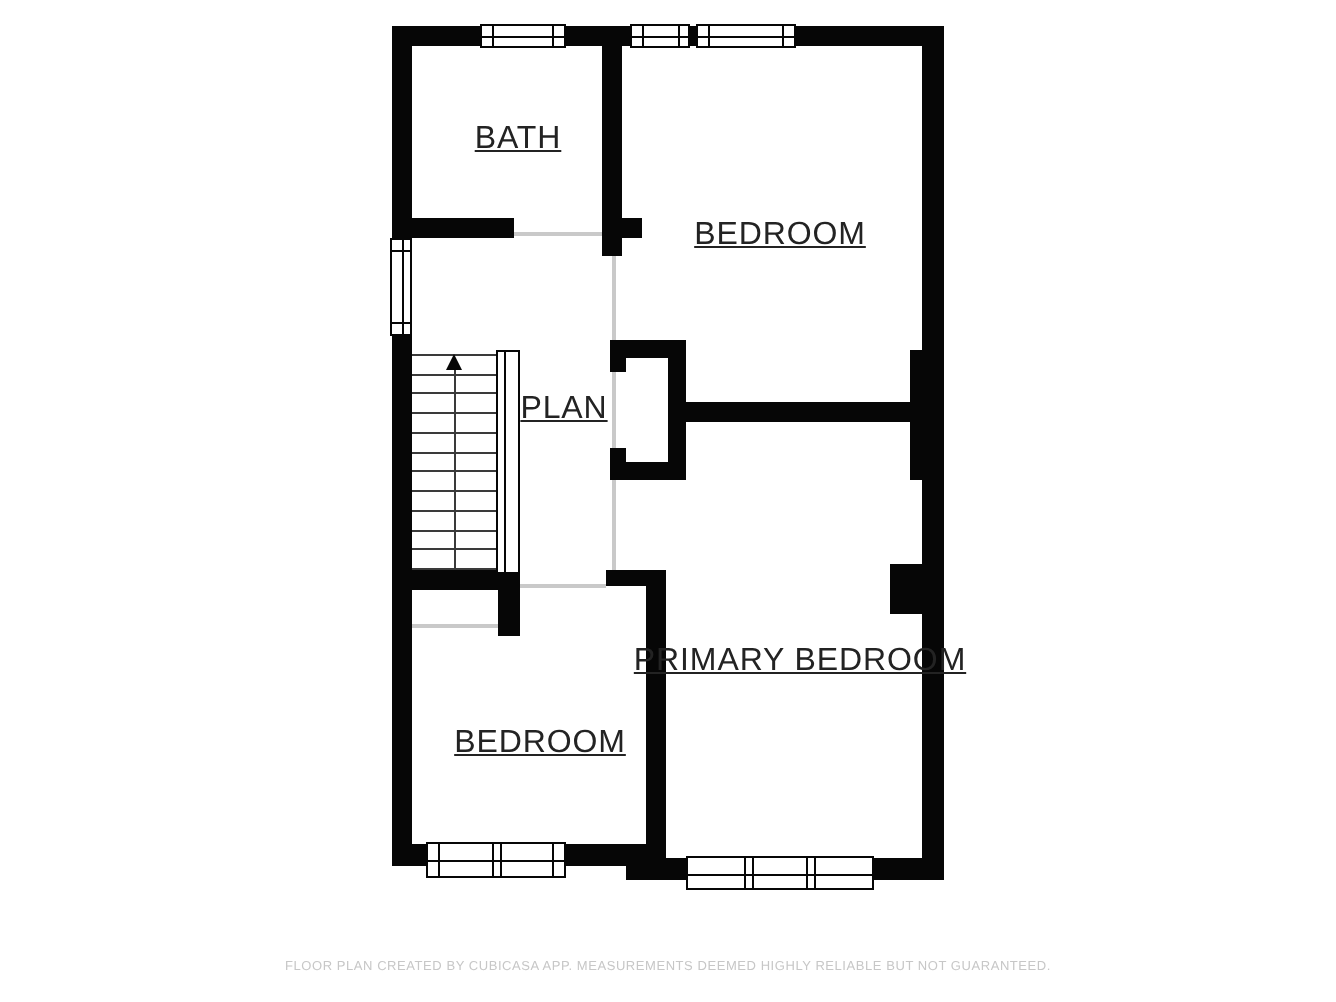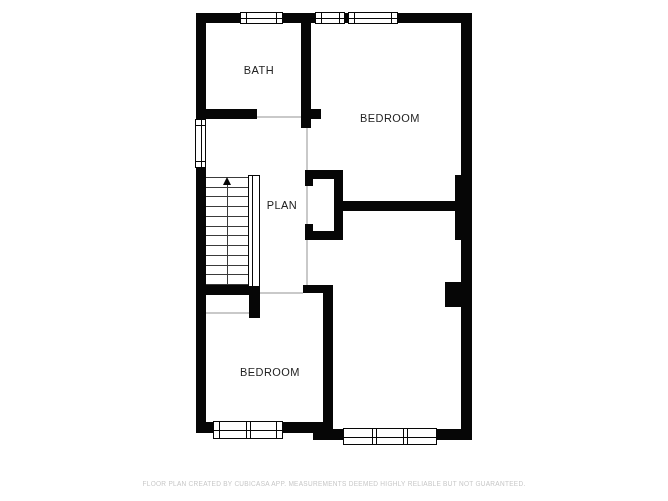--- a/index.html
+++ b/index.html
@@ -2,22 +2,22 @@
 <html style="--wall: #060606; --bg: #ffffff; --line: #c9c9c9; --label: #232323; --tread: #3a3a3a; --footer: #c7c7c7;"><head>
 <meta charset="utf-8">
 <style>
   html,body{margin:0;padding:0;background:#ffffff;}
   .plan{position:relative;width:668px;height:501px;background:var(--bg,#ffffff);
         font-family:"Liberation Sans",sans-serif;overflow:hidden;}
   .w{position:absolute;background:var(--wall,#060606);}
   .gline{position:absolute;background:var(--line,#c9c9c9);}
   .window{position:absolute;background:#ffffff;border:1.3px solid var(--wall,#060606);box-sizing:border-box;}
   .wl{position:absolute;background:var(--wall,#060606);}
-  .room-label{position:absolute;transform:translate(-50%,-50%);font-size:11px;
-              letter-spacing:.45px;color:var(--label,#232323);white-space:nowrap;}
+  .room-label{position:absolute;transform:translate(-50%,-50%);font-size:16px;
+              letter-spacing:.45px;color:var(--label,#232323);white-space:nowrap;text-decoration:underline;}
   .tread{position:absolute;left:0;width:100%;height:1px;background:var(--tread,#3a3a3a);}
   .cline{position:absolute;width:1px;background:var(--tread,#3a3a3a);}
   .arrow{position:absolute;width:0;height:0;border-left:4.5px solid transparent;
          border-right:4.5px solid transparent;border-bottom:8.5px solid var(--wall,#060606);}
   .rail{position:absolute;background:#ffffff;border:1.6px solid var(--wall,#060606);box-sizing:border-box;}
   .rail-in{position:absolute;top:0;bottom:0;left:3px;width:1px;background:var(--wall,#060606);}
   .footer{position:absolute;left:0;right:0;top:480px;text-align:center;font-size:6.5px;
           letter-spacing:.28px;color:var(--footer,#c7c7c7);}
 </style>
 </head>
@@ -104,16 +104,17 @@
     </div>
   <div class="cline" style="left:227px;top:185px;height:100px;"></div>
   <div class="arrow" style="left:222.5px;top:177px;"></div>
   <div class="rail" style="left:248px;top:175px;width:12px;height:112px;">
     <div class="rail-in"></div>
   </div>
 
   <div class="room-label" style="left:259px;top:70px;">BATH</div>
   <div class="room-label" style="left:390px;top:118px;">BEDROOM</div>
   <div class="room-label" style="left:282px;top:205px;">PLAN</div>
+  <div class="room-label" style="left:400px;top:331px;">PRIMARY BEDROOM</div>
   <div class="room-label" style="left:270px;top:372px;">BEDROOM</div>
 
   <div class="footer">FLOOR PLAN CREATED BY CUBICASA APP. MEASUREMENTS DEEMED HIGHLY RELIABLE BUT NOT GUARANTEED.</div>
 </div>
 
 </body></html>

